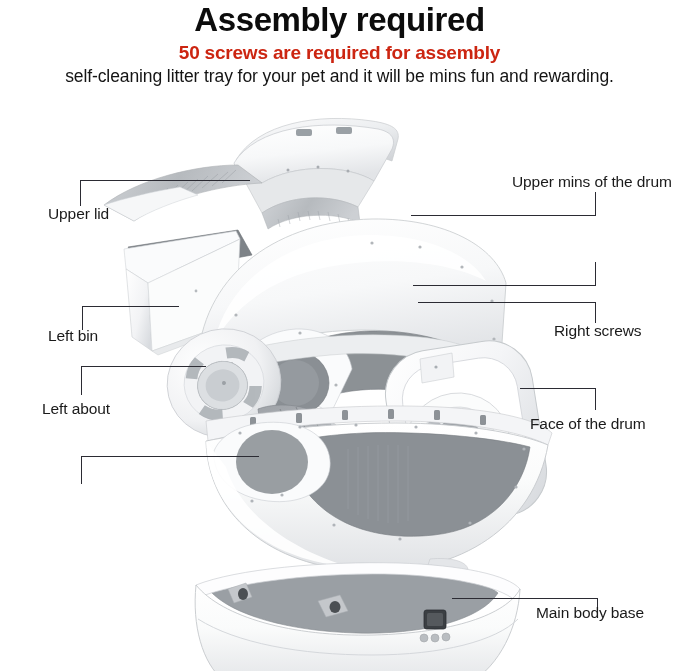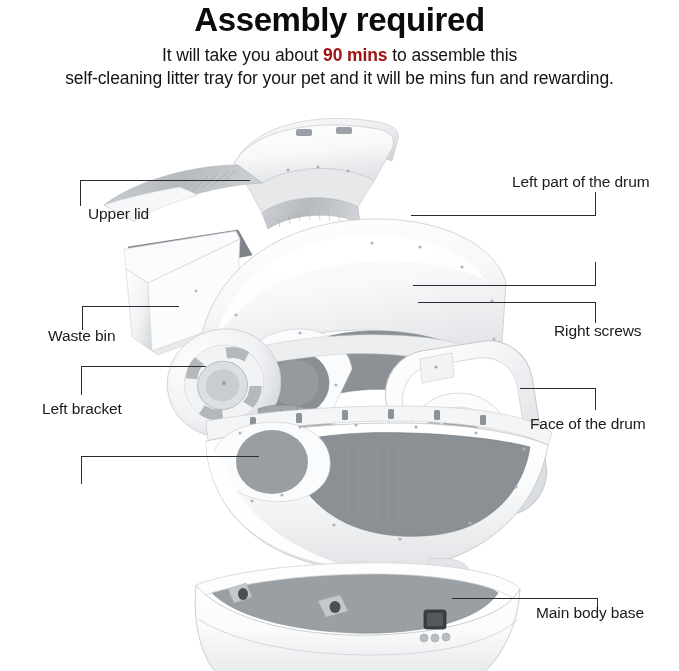--- a/index.html
+++ b/index.html
@@ -83,21 +83,21 @@
   }
   #illustration svg { display: block; }
 </style>
 </head>
 <body>
 
 <div id="page">
 
   <div id="header">
     <div id="title">Assembly required</div>
-    <div class="desc" id="desc1"><span>It will take you about </span><span class="hl-red">90 mins</span><span> to assemble this</span></div>
+    <div id="subtitle">50 screws are required for assembly</div>
     <div class="desc" id="desc2">self-cleaning litter tray for your pet and it will be mins fun and rewarding.</div>
   </div>
 
   <div id="illustration">
     <svg width="679" height="556" viewBox="0 0 679 556" xmlns="http://www.w3.org/2000/svg">
       <defs>
         <linearGradient id="gWhite" x1="0" y1="0" x2="0.3" y2="1">
           <stop offset="0%" stop-color="#ffffff"></stop>
           <stop offset="55%" stop-color="#f7f8f9"></stop>
           <stop offset="100%" stop-color="#e2e4e7"></stop>
@@ -417,35 +417,35 @@
 
   <div class="leader v" style="left:595px; top:302px; height:21px;"></div>
   <div class="leader h" style="left:418px; top:302px; width:178px;"></div>
 
   <div class="leader v" style="left:595px; top:388px; height:22px;"></div>
   <div class="leader h" style="left:520px; top:388px; width:76px;"></div>
 
   <div class="leader v" style="left:597px; top:598px; height:20px;"></div>
   <div class="leader h" style="left:452px; top:598px; width:146px;"></div>
 
-  <div class="callout" style="left:48px; top:205px;margin-left:40px;">
+  <div class="callout" style="left:48px; top:205px;">
     <span>Upper lid</span>
   </div>
 
   <div class="callout" style="left:48px; top:327px;">
-    <span>Waste bin</span>
+    <span>Left bin</span>
   </div>
 
   <div class="callout" style="left:42px; top:400px;">
-    <span>Left bracket</span>
+    <span>Left about</span>
   </div>
 
 
   <div class="callout" style="left:512px; top:173px;">
-    <span>Left part of the drum</span>
+    <span>Upper mins of the drum</span>
   </div>
 
 
   <div class="callout" style="left:554px; top:322px;">
     <span>Right screws</span>
   </div>
 
   <div class="callout" style="left:536px; top:604px;">
     <span>Main body base</span>
   </div>

